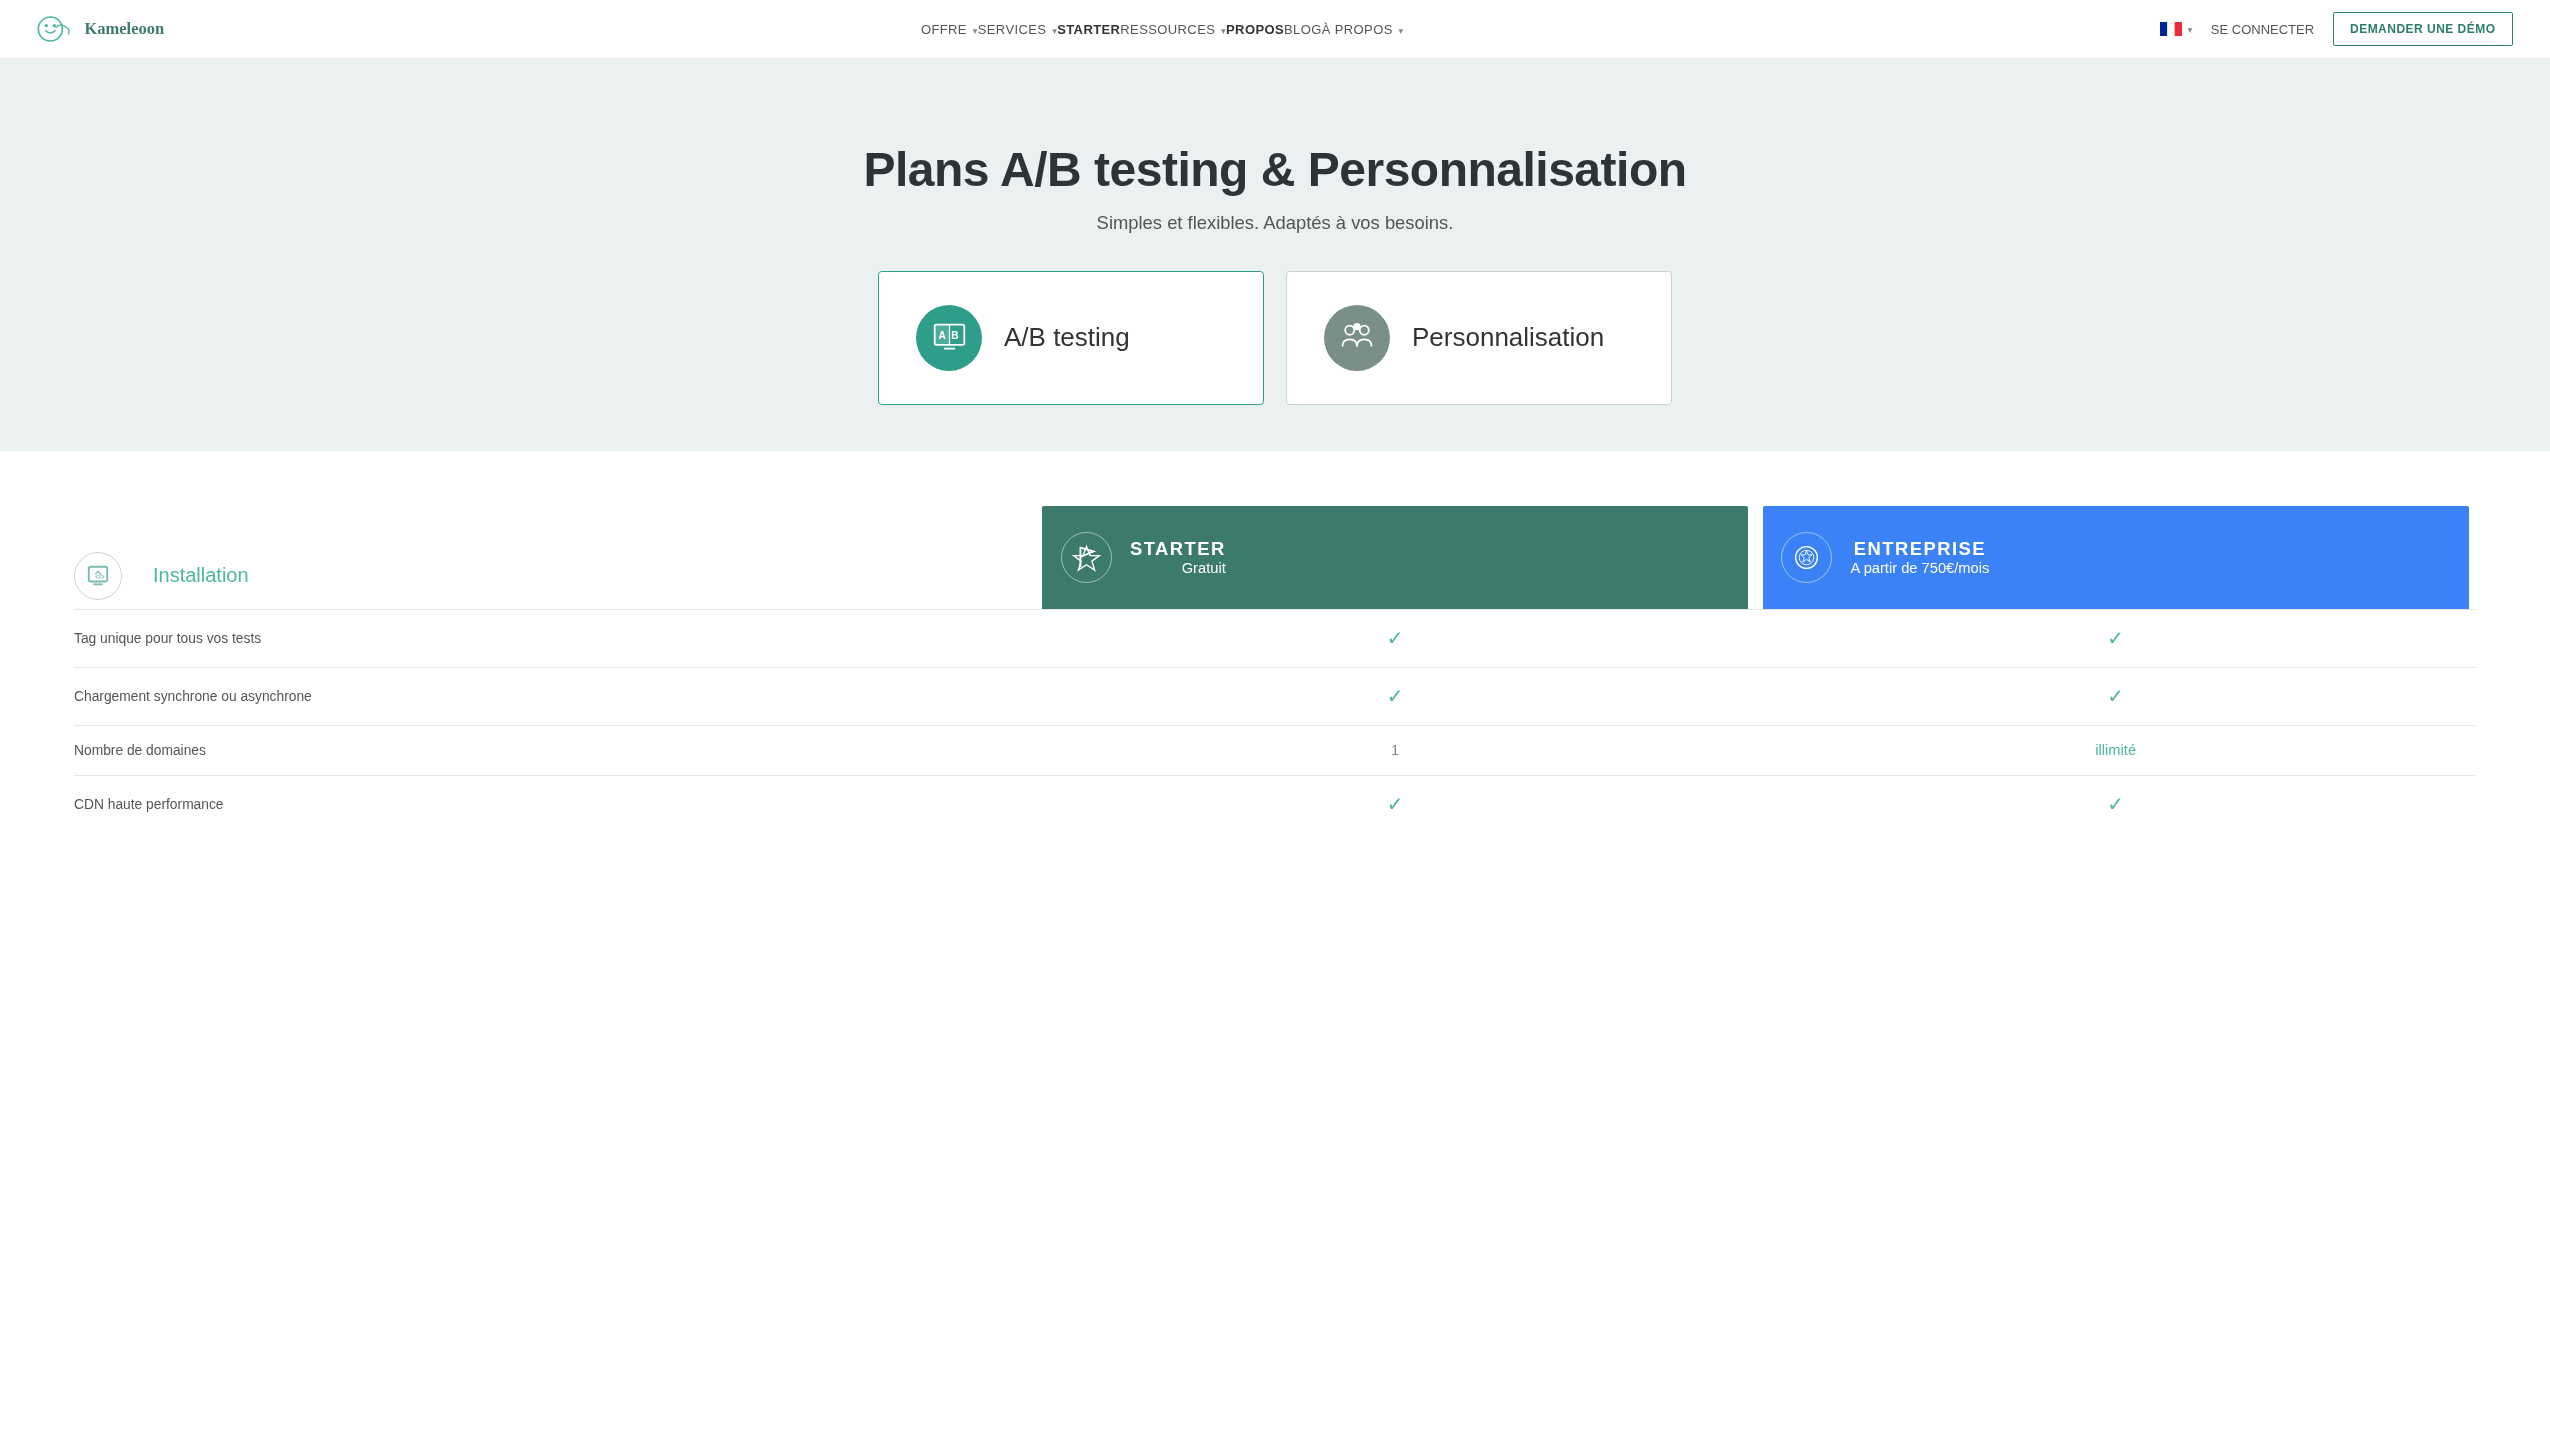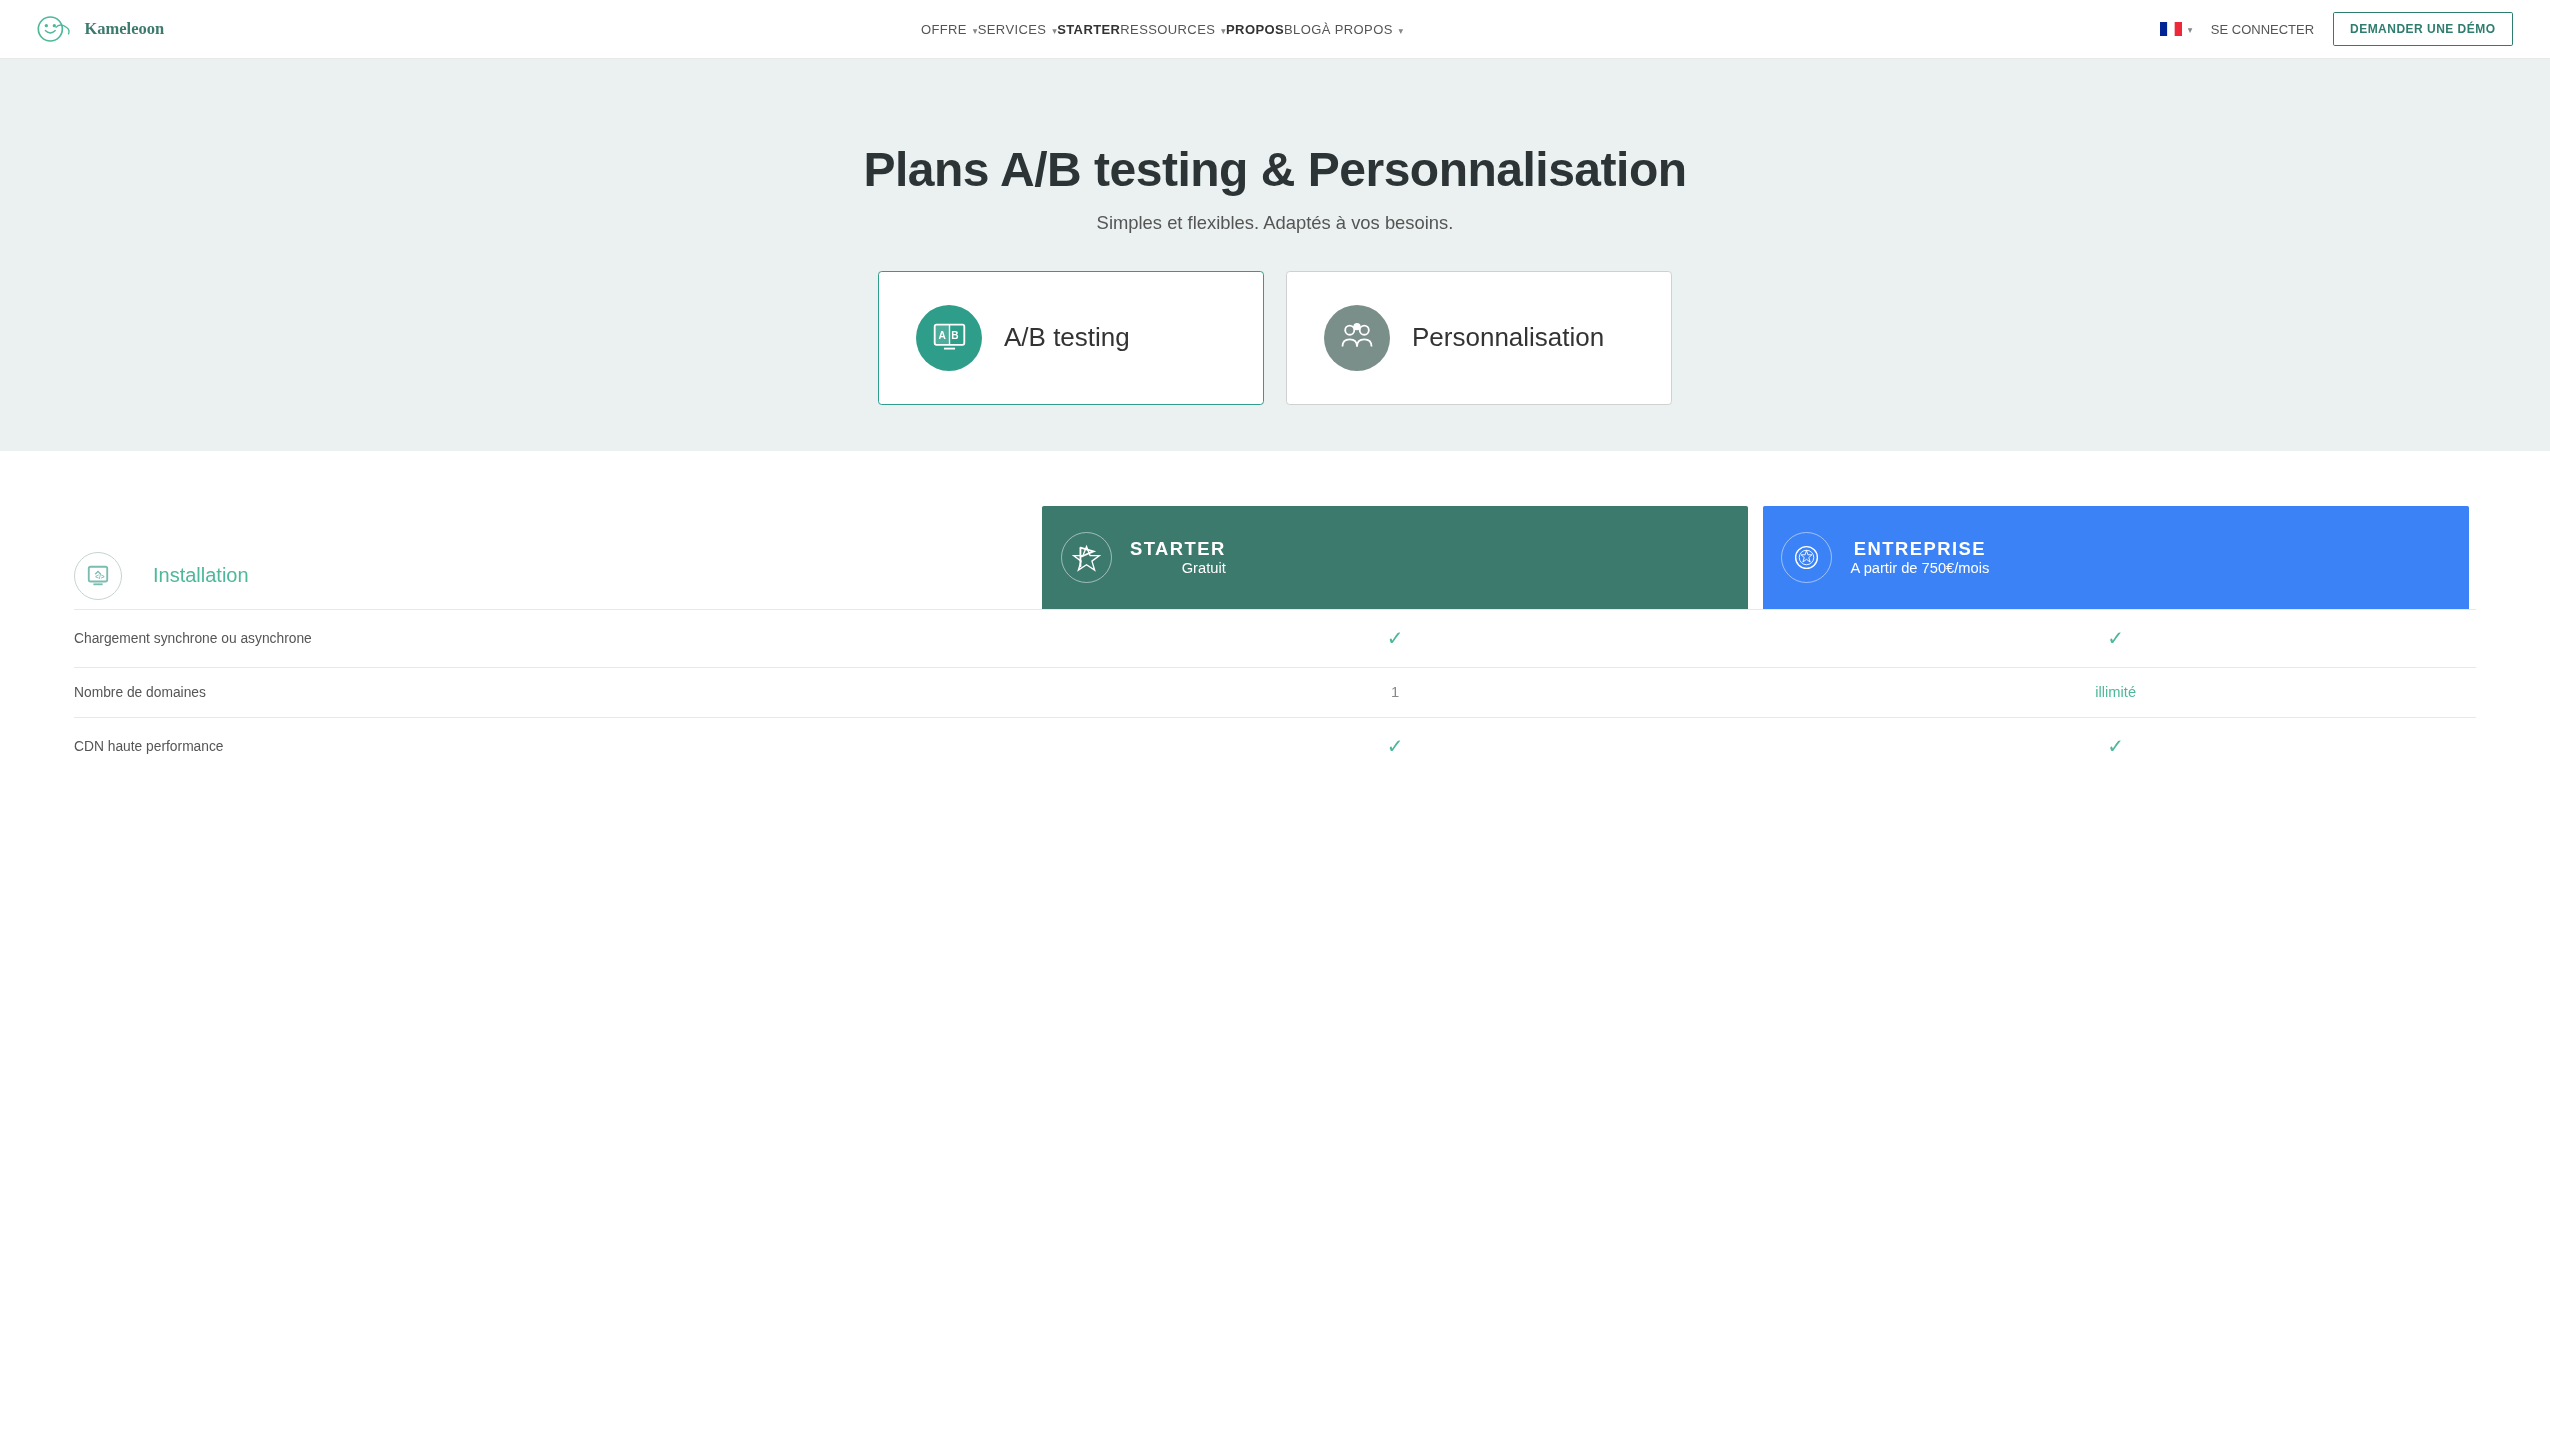--- a/index.html
+++ b/index.html
@@ -357,20 +357,25 @@
             <div class="plan-header-text">
               <span class="plan-name">ENTREPRISE</span>
               <span class="plan-price">A partir de 750€/mois</span>
             </div>
           </div>
         </th>
       </tr>
     </thead>
     <tbody>
 
+    <tr class="feature-row">
+          <td style="padding-left: 0px;">Tag unique pour tous vos tests</td>
+          <td class="check-cell"><span style="color:#4db89a; font-size:20px;">✓</span></td>
+          <td class="check-cell"><span style="color:#4db89a; font-size:20px;">✓</span></td>
+        </tr>
         <tr class="feature-row">
           <td style="padding-left: 0px;">Chargement synchrone ou asynchrone</td>
           <td class="check-cell"><span style="color:#4db89a; font-size:20px;">✓</span></td>
           <td class="check-cell"><span style="color:#4db89a; font-size:20px;">✓</span></td>
         </tr>
         <tr class="feature-row">
           <td style="padding-left: 0px;">Nombre de domaines</td>
           <td class="value-cell">1</td>
           <td class="value-cell" style="color: rgb(77, 184, 154);">illimité</td>
         </tr>

